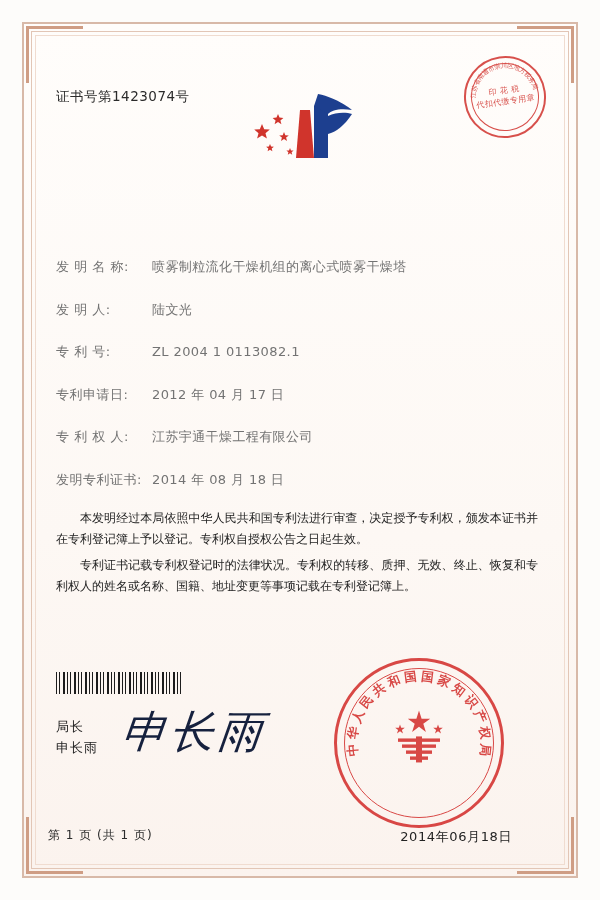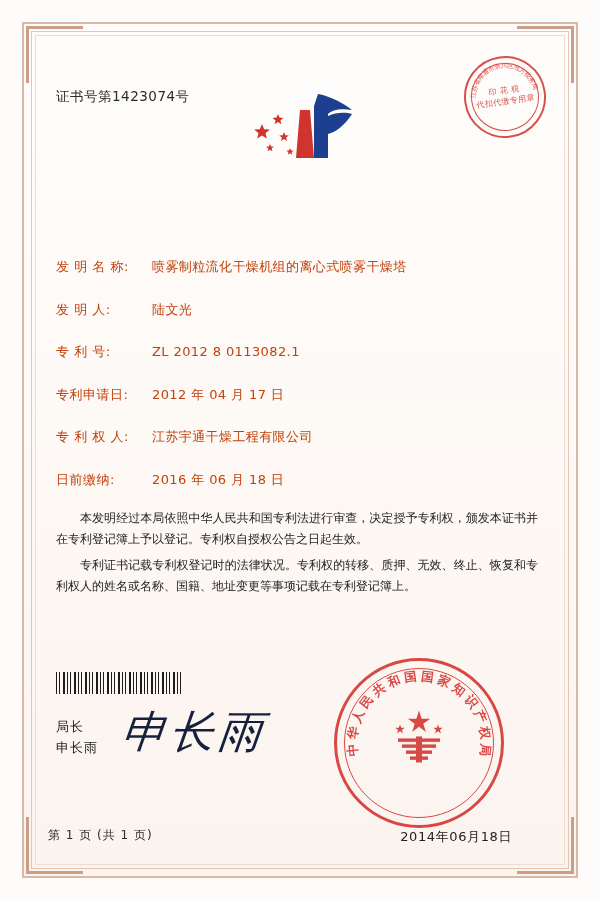--- a/index.html
+++ b/index.html
@@ -152,21 +152,21 @@
     position: absolute;
     left: 8px;
     right: 0;
     top: 210px;
   }
   .field {
     display: flex;
     align-items: baseline;
     margin-bottom: 24.5px;
     font-size: 13px;
-    color: #c2410c;
+    color: #737373;
     font-family: "DejaVu Sans", sans-serif;
   }
   .field .lbl {
     width: 96px;
     flex: none;
     letter-spacing: 0.5px;
   }
   .field .val {
     letter-spacing: 0.4px;
   }
@@ -353,33 +353,33 @@
         <div class="field">
           <div class="lbl">发 明 名 称:</div>
           <div class="val">喷雾制粒流化干燥机组的离心式喷雾干燥塔</div>
         </div>
         <div class="field">
           <div class="lbl">发 明 人:</div>
           <div class="val">陆文光</div>
         </div>
         <div class="field">
           <div class="lbl">专 利 号:</div>
-          <div class="val">ZL 2012 8 0113082.1</div>
+          <div class="val">ZL 2004 1 0113082.1</div>
         </div>
         <div class="field">
           <div class="lbl">专利申请日:</div>
           <div class="val">2012 年 04 月 17 日</div>
         </div>
         <div class="field">
           <div class="lbl">专 利 权 人:</div>
           <div class="val">江苏宇通干燥工程有限公司</div>
         </div>
         <div class="field">
-          <div class="lbl">日前缴纳:</div>
-          <div class="val">2016 年 06 月 18 日</div>
+          <div class="lbl">发明专利证书:</div>
+          <div class="val">2014 年 08 月 18 日</div>
         </div>
       </div>
 
     <div class="body-text" id="body-paragraphs">
         <p>本发明经过本局依照中华人民共和国专利法进行审查，决定授予专利权，颁发本证书并在专利登记簿上予以登记。专利权自授权公告之日起生效。</p>
         <p>专利证书记载专利权登记时的法律状况。专利权的转移、质押、无效、终止、恢复和专利权人的姓名或名称、国籍、地址变更等事项记载在专利登记簿上。</p>
       </div>
 
     <div class="barcode"></div>
 

